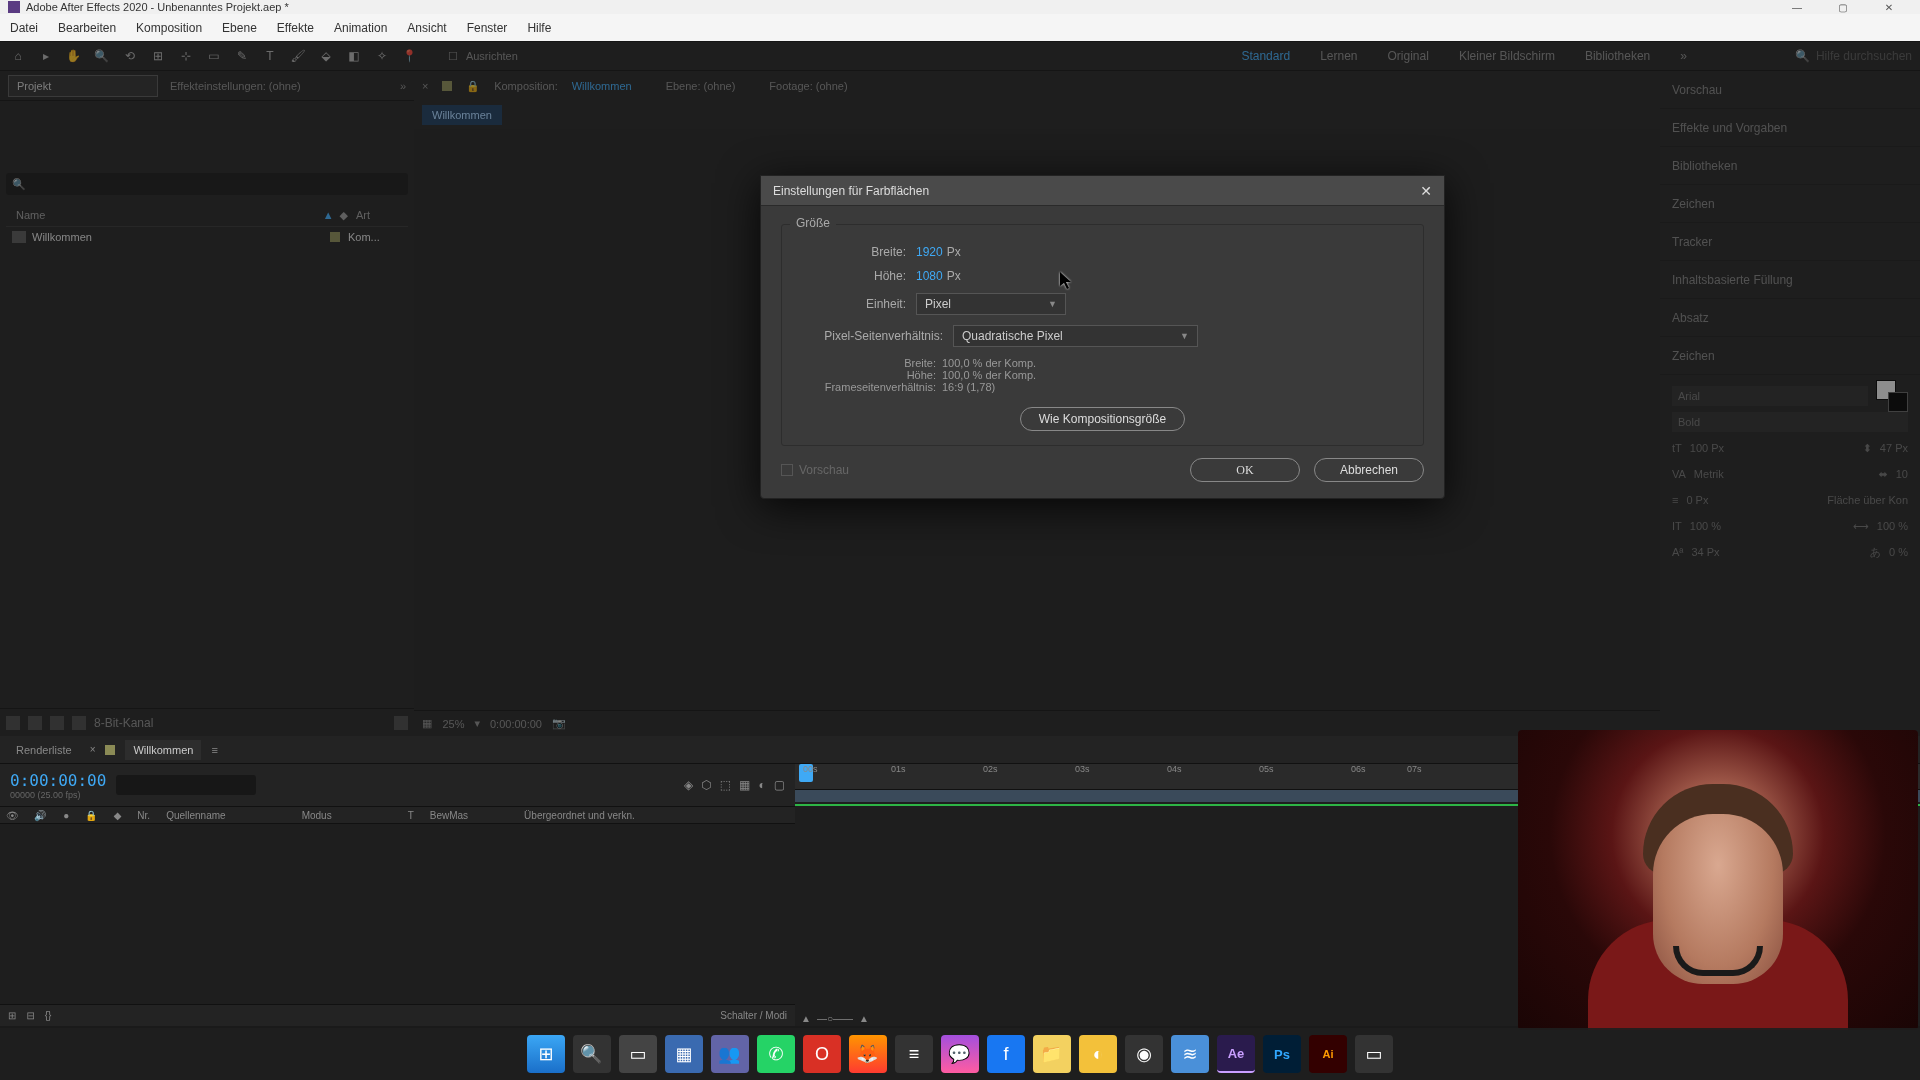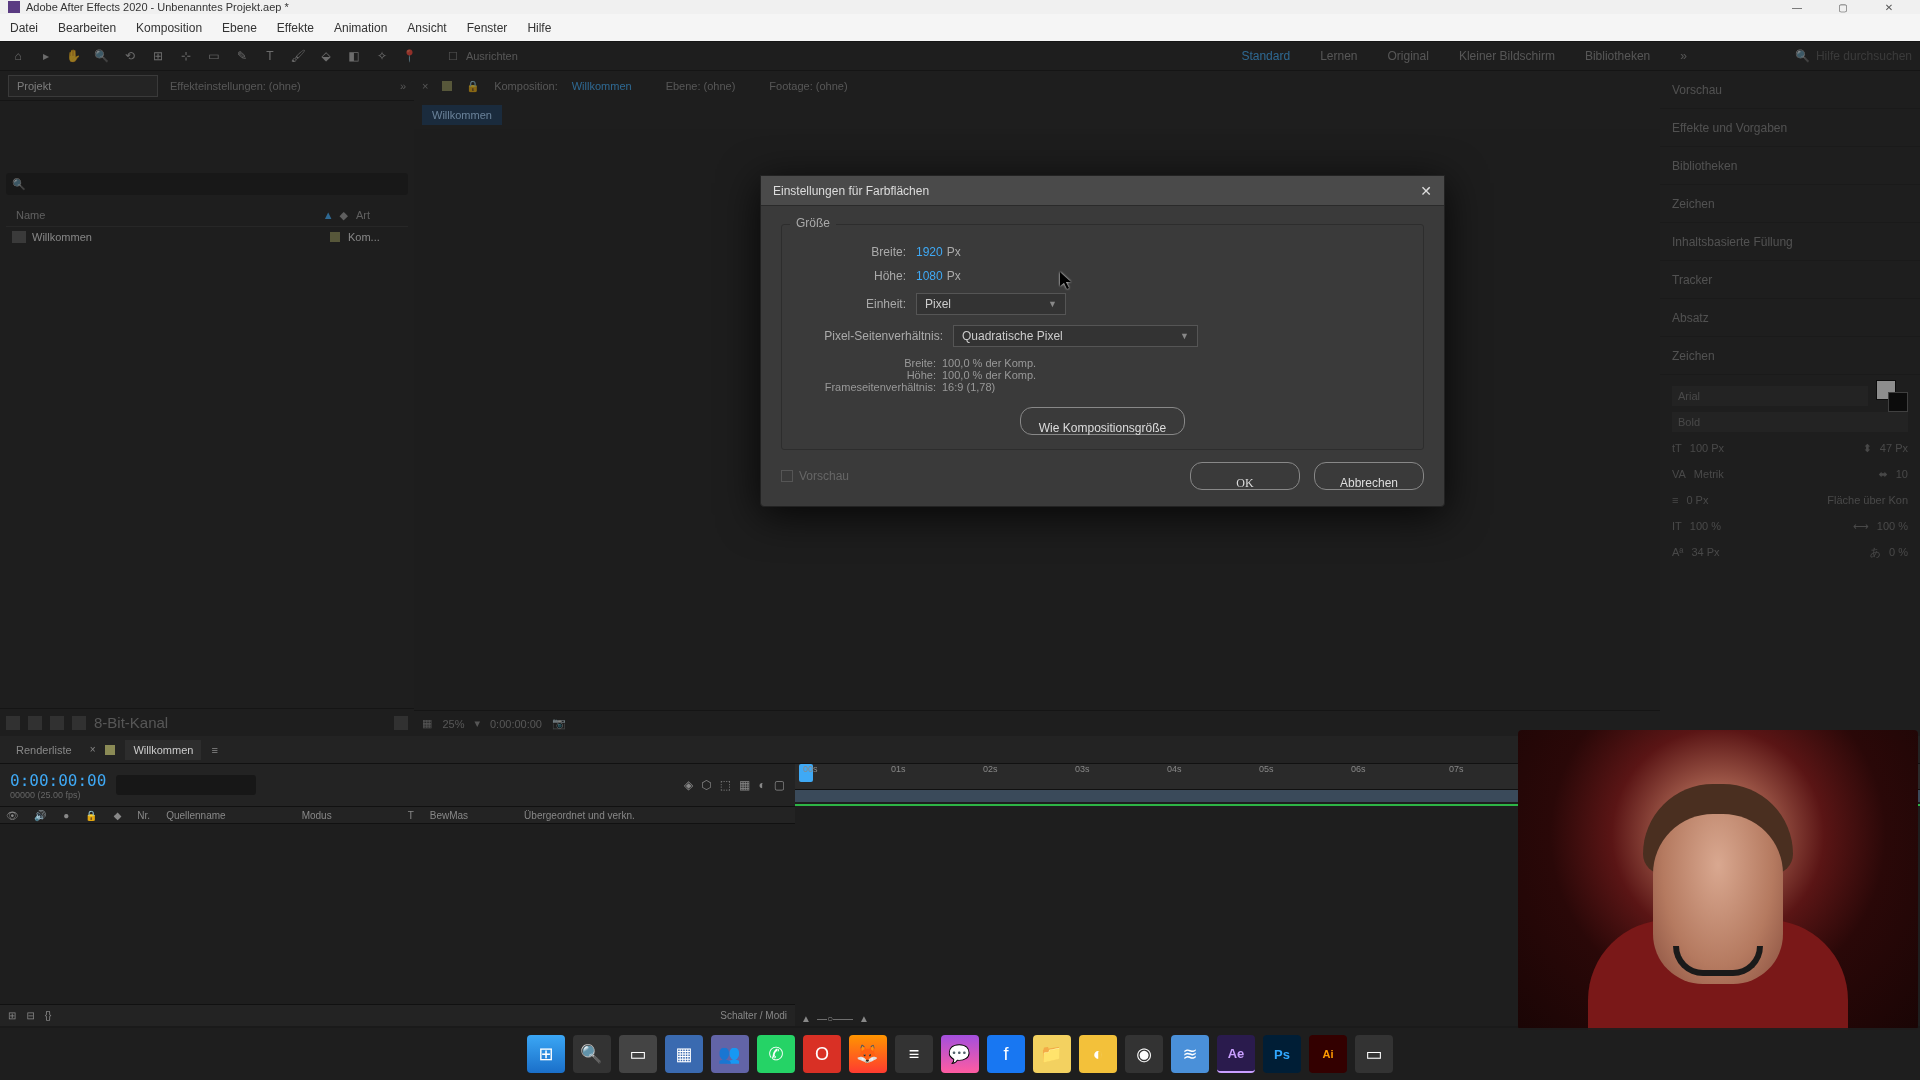--- a/index.html
+++ b/index.html
@@ -18,21 +18,21 @@
 .main { display:flex; height:665px; }
 .left-col { width:414px; display:flex; flex-direction:column; opacity:.55; }
 .panel-tabs { height:30px; background:#232323; display:flex; align-items:center; font-size:11px; color:#888; padding:0 8px; gap:12px; border-bottom:1px solid #111; }
 .panel-tabs .tab.sel { color:#ccc; background:#2d2d2d; padding:4px 8px; }
 .project-body { flex:1; background:#232323; padding:6px; }
 .project-search { height:22px; background:#171717; border-radius:3px; margin:6px 0 10px; display:flex; align-items:center; padding:0 6px; color:#666; font-size:11px; }
 .project-cols { display:flex; font-size:11px; color:#999; border-bottom:1px solid #333; padding:4px 0; }
 .project-cols span:first-child { flex:1; padding-left:10px; }
 .project-item { display:flex; align-items:center; font-size:11px; color:#ddd; padding:4px 0; }
 .project-item .comp-ico { width:14px; height:12px; background:#555; margin-right:6px; margin-left:6px; }
-.project-foot { height:28px; background:#232323; border-top:1px solid #111; display:flex; align-items:center; padding:0 6px; gap:8px; color:#888; font-size:15px; }
+.project-foot { height:28px; background:#232323; border-top:1px solid #111; display:flex; align-items:center; padding:0 6px; gap:8px; color:#888; font-size:12px; }
 .tiny-ico { width:14px; height:14px; background:#444; }
 
 .center-col { flex:1; display:flex; flex-direction:column; }
 .comp-tabs { height:30px; background:#232323; display:flex; align-items:center; font-size:11px; color:#888; gap:14px; padding:0 8px; opacity:.55; }
 .comp-tabs .crumb { color:#888; }
 .comp-tabs .crumb.active { color:#3fa9f5; }
 .comp-subtab { height:28px; background:#232323; padding:4px 8px; opacity:.55; }
 .comp-subtab span { background:#1b3a5a; color:#a9d5ff; font-size:11px; padding:4px 10px; display:inline-block; }
 .viewer { flex:1; background:#1d1d1d; position:relative; }
 .viewer-foot { height:26px; background:#232323; border-top:1px solid #111; opacity:.55; display:flex; align-items:center; gap:10px; padding:0 8px; color:#888; font-size:11px; }
@@ -74,21 +74,21 @@
 .row { display:flex; align-items:center; margin-bottom:10px; }
 .row .lbl { width:155px; text-align:right; padding-right:10px; color:#aaa; }
 .row input.txt { flex:1; max-width:310px; height:22px; background:#e8e8e8; border:1px solid #1a1a1a; padding:0 6px; color:#222; font-size:12px; }
 .fieldset { border:1px solid #2d2d2d; border-radius:3px; padding:20px 16px 14px; margin:6px 0 12px; position:relative; }
 .fieldset > .legend { position:absolute; top:-9px; left:8px; background:#3a3a3a; padding:0 6px; color:#aaa; }
 .numlink { color:#3fa9f5; cursor:pointer; }
 .unit { color:#aaa; margin-left:4px; }
 .sel { height:22px; background:#333; border:1px solid #555; padding:0 8px; display:flex; align-items:center; justify-content:space-between; color:#ccc; min-width:150px; }
 .sel .arr { color:#888; font-size:9px; }
 .chk { width:12px; height:12px; border:1px solid #888; margin-right:6px; display:inline-block; }
-.pill-btn { border:1px solid #888; background:transparent; color:#ddd; border-radius:12px; height:24px; padding:13px 18px; font-size:12px; cursor:pointer; }
+.pill-btn { border:1px solid #888; background:transparent; color:#ddd; border-radius:12px; height:24px; padding:0 18px; font-size:12px; cursor:pointer; }
 .pill-btn.primary { background:transparent;font-family:Liberation Serif, serif; }
 .info-line { font-size:11px; color:#999; text-align:right; padding-right:10px; display:flex; }
 .info-line .lbl2 { width:144px; text-align:right; padding-right:6px; }
 .color-swatch { width:52px; height:24px; background:#000; border:1px solid #888; }
 .eyedrop { margin-left:14px; color:#ccc; font-size:14px; }
 .dlg-actions { display:flex; justify-content:flex-end; gap:14px; align-items:center; }
 .preview-chk { margin-right:auto; display:flex; align-items:center; color:#666; }
 
 .cursor { position:absolute; left:1060px; top:272px; width:14px; height:18px; pointer-events:none; }
 .cursor svg { filter:drop-shadow(0 0 1px #fff); }
@@ -220,22 +220,22 @@
       <span>0:00:00:00</span>
       <span>📷</span>
     </div>
   </div>
 
   <div class="right-col">
     <div class="r-panel">Vorschau</div>
     <div class="r-panel">Effekte und Vorgaben</div>
     <div class="r-panel">Bibliotheken</div>
     <div class="r-panel">Zeichen</div>
+    <div class="r-panel">Tracker</div>
     <div class="r-panel">Inhaltsbasierte Füllung</div>
-    <div class="r-panel">Tracker</div>
     <div class="r-panel">Absatz</div>
     <div class="r-panel">Zeichen</div>
     <div class="char-panel">
       <div class="char-row">
         <div class="char-sel">Arial</div>
         <div class="swatch-grp">
             <div class="swatch1"></div>
             <div class="swatch2"></div>
           </div>
       </div>
@@ -324,21 +324,21 @@
     <div class="tl-right">
       <div class="ruler">
         <div class="playhead"></div>
         <span class="tick" style="left:8px">00s</span>
         <span class="tick" style="left:96px">01s</span>
         <span class="tick" style="left:188px">02s</span>
         <span class="tick" style="left:280px">03s</span>
         <span class="tick" style="left:372px">04s</span>
         <span class="tick" style="left:464px">05s</span>
         <span class="tick" style="left:556px">06s</span>
-        <span class="tick" style="left:654px">07s</span>
+        <span class="tick" style="left:612px">07s</span>
         <span class="tick" style="left:740px">08s</span>
         <span class="tick" style="left:832px">09s</span>
         <span class="tick" style="left:924px">10s</span>
         <span class="tick" style="left:1016px">11s</span>
         <span class="tick" style="left:1100px">12s</span>
       </div>
       <div class="work-area"></div>
       <div class="track-area"></div>
       <div style="position:absolute;bottom:2px;left:6px;display:flex;gap:6px;font-size:10px;color:#888">
         <span>▲</span>

